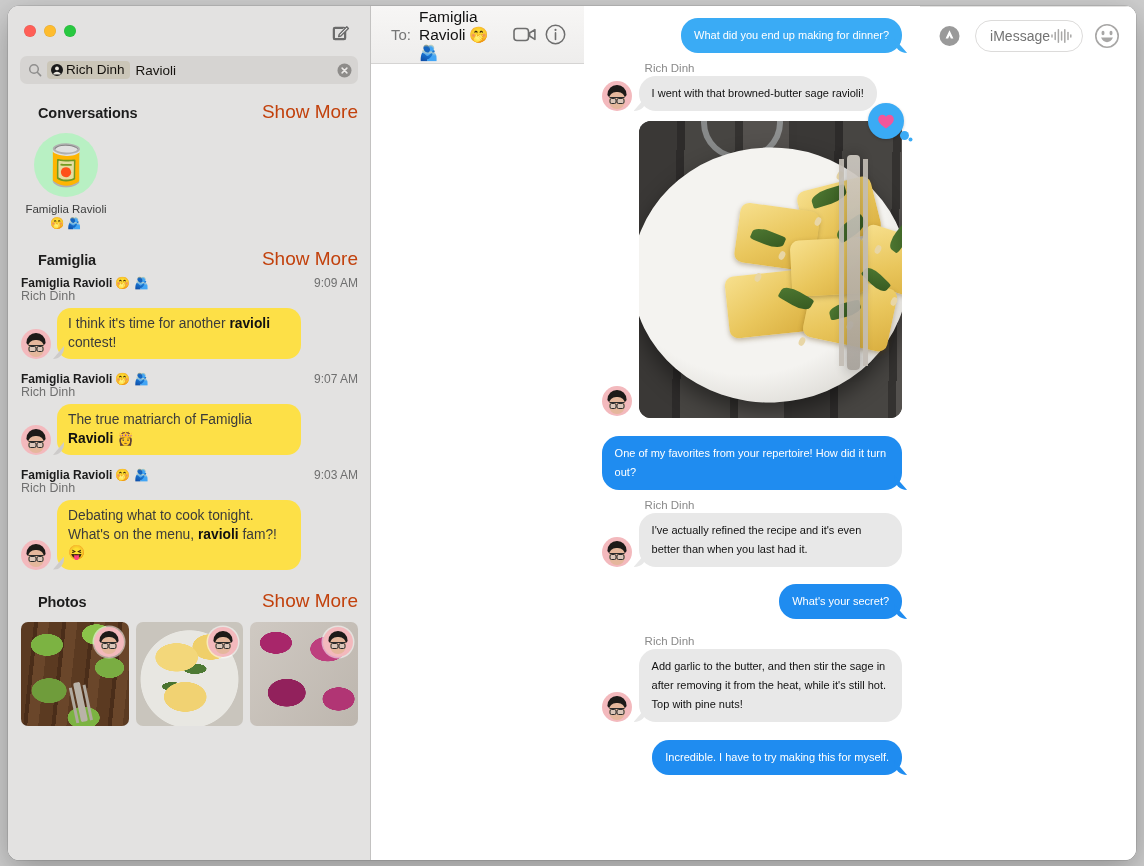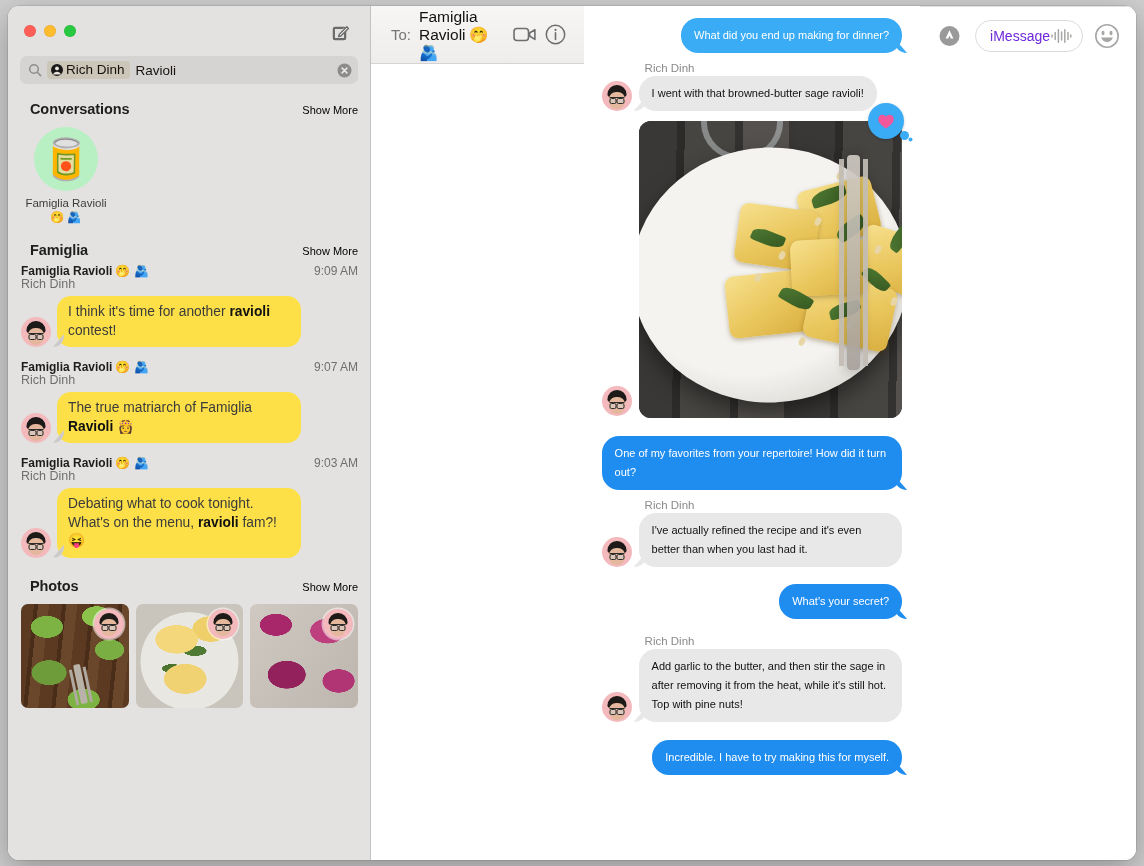--- a/index.html
+++ b/index.html
@@ -53,24 +53,24 @@
     font-size:13.5px; color:#14110d; white-space:nowrap;
   }
   .token-icon{ display:flex; }
   .search-text{ font-size:13.5px; color:#16130f; flex:1; white-space:nowrap; overflow:hidden; }
   .clear-btn{ flex:0 0 auto; display:flex; cursor:pointer; }
 
   
   .results{ flex:1; overflow:hidden; position:relative; }
   .sec-head{
     display:flex; align-items:baseline; justify-content:space-between;
-    padding:7px 12px 4px 22px;
+    padding:7px 12px 4px 30px;
   }
   .sec-title{ font-size:14.5px; font-weight:bold; color:#1d1d1d; letter-spacing:-.1px;}
-  .show-more{ font-size:11px; color:#000000; cursor:pointer;text-align:center; }
+  .show-more{ font-size:19px; color:#c2410c; cursor:pointer;text-align:center; }
 
   
   .conv-row{ display:flex; padding:6px 0 2px 16px; }
   .conv-item{ width:84px; cursor:pointer; }
   .conv-avatar{
     width:64px; height:64px; border-radius:50%;
     background:#b8f0c3; margin:0 auto;
     display:flex; align-items:center; justify-content:center;
     font-size:40px; line-height:1;
     overflow:hidden;
@@ -290,21 +290,21 @@
     flex:0 0 58px; height:58px;
     border-top:.5px solid #e2e1e0;
     display:flex; align-items:center; gap:11px; padding:0 16px 0 18px;
     background:#fff;
   }
   .apps-btn{ width:26px; height:26px; cursor:pointer; display:flex; position:relative;}
   .imsg-field{
     flex:1; height:32px; border:1px solid #dcdbda; border-radius:16px;
     display:flex; align-items:center; padding:0 10px 0 14px;
   }
-  .imsg-ph{ flex:1; font-size:14px; color:#6d28d9; }
+  .imsg-ph{ flex:1; font-size:14px; color:#737373; }
   .emoji-btn{ width:26px; height:26px; cursor:pointer; display:flex; }
 </style>
 </head>
 <body>
 
 <div class="window">
 
   <div class="sidebar">
 
     <div class="side-titlebar">

